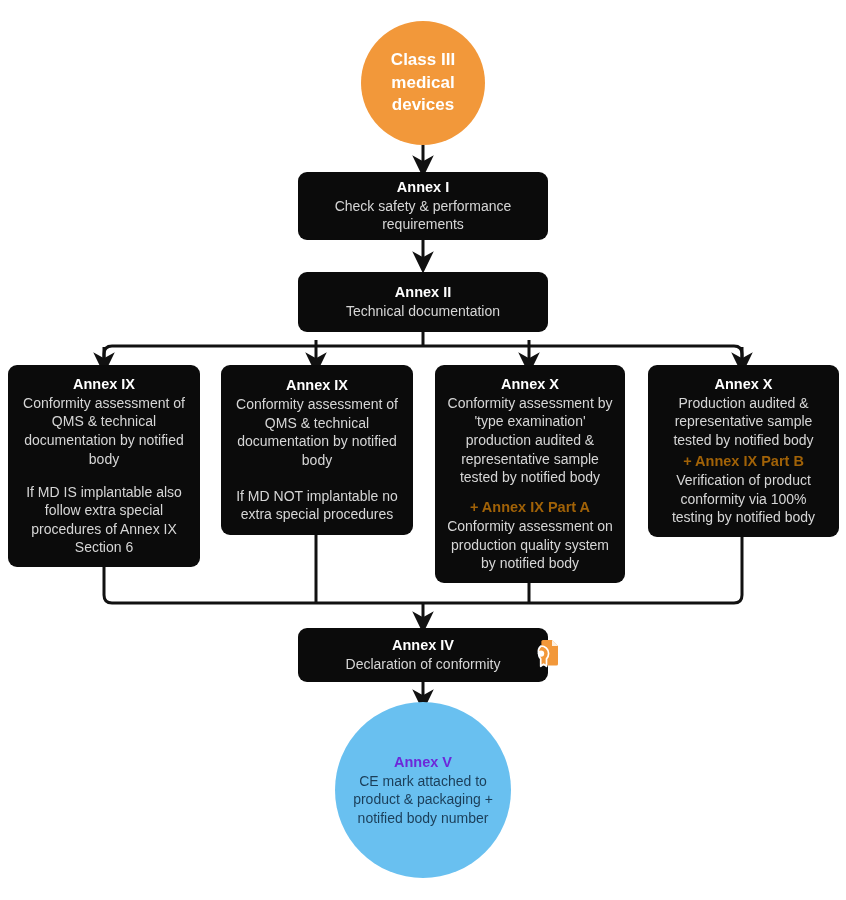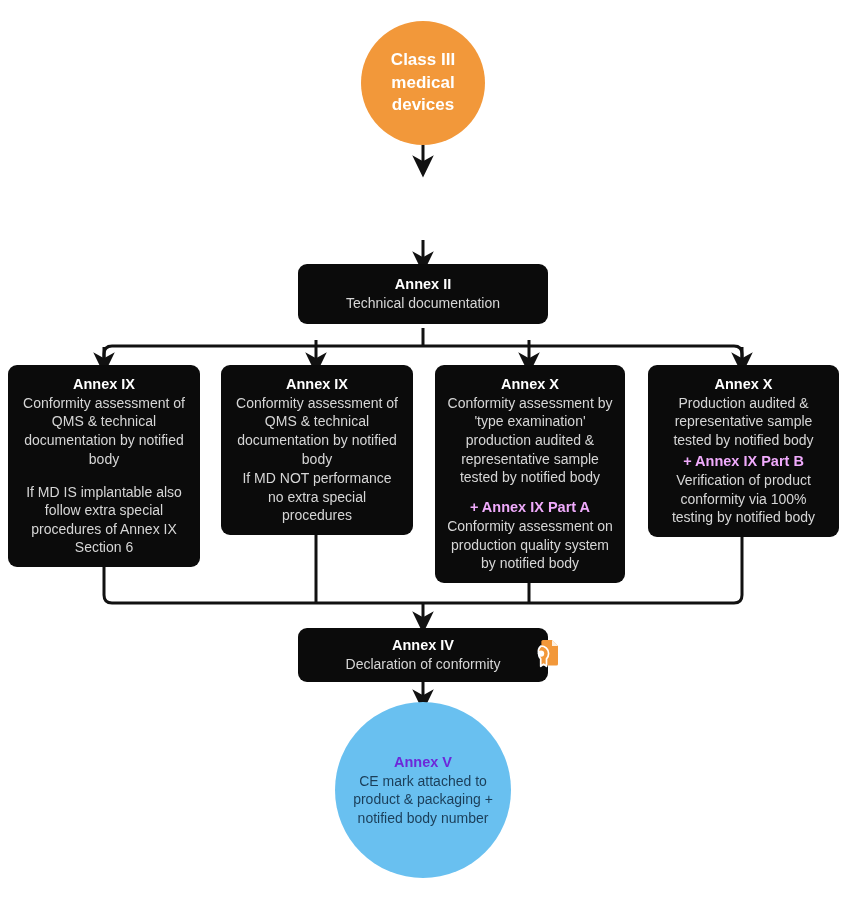--- a/index.html
+++ b/index.html
@@ -72,21 +72,21 @@
   }
   .circle-orange .ttl {
     font-size: 17px;
     line-height: 1.33;
   }
   .circle-blue .ttl { font-size: 14.5px; }
   .circle-blue .bdy { color: #1b3e59; font-size: 14px; }
   .sub-ttl {
     font-weight: bold;
     font-size: 14.5px;
-    color: #f0abfc;
+    color: #a16207;
     margin: 0;
     line-height: 1.30;
   }
   .gap {
     height: 17px;
     width: 1px;
   }
   .gap-sm { height: 15px; width: 1px; }
 
   
@@ -127,38 +127,42 @@
 
     <line x1="423" y1="603" x2="423" y2="622" stroke="#111111" stroke-width="3" marker-end="url(#arrow)"></line>
 
     <line x1="423" y1="682" x2="423" y2="700" stroke="#111111" stroke-width="3" marker-end="url(#arrow)"></line>
   </svg>
 
   <div class="node circle circle-orange" style="left:361px; top:21px; width:124px; height:124px;">
     <div class="ttl">Class III medical devices</div>
   </div>
 
+  <div class="node box" style="left:298px; top:172px; width:250px; height:68px;">
+    <div class="ttl">Annex I</div>
+    <div class="bdy">Check safety &amp; performance requirements</div>
+  </div>
 
-  <div class="node box" style="left:298px; top:264px; width:250px; height:60px;text-align:center;">
+  <div class="node box" style="left:298px; top:272px; width:250px; height:60px;text-align:center;">
     <div class="ttl">Annex II</div>
     <div class="bdy">Technical documentation</div>
   </div>
 
   <div class="node box" style="left:8px; top:365px; width:192px; height:202px;">
     <div class="ttl">Annex IX</div>
     <div class="bdy">Conformity assessment of QMS &amp; technical documentation by notified body</div>
     <div class="gap"></div>
     <div class="bdy">If MD IS implantable also follow extra special procedures of Annex IX Section 6</div>
   </div>
 
   <div class="node box" style="left:221px; top:365px; width:192px; height:170px;">
     <div class="ttl">Annex IX</div>
     <div class="bdy">Conformity assessment of QMS &amp; technical documentation by notified body</div>
     <div class="gap"></div>
-    <div class="bdy">If MD NOT performance no extra special procedures</div>
+    <div class="bdy">If MD NOT implantable no extra special procedures</div>
   </div>
 
   <div class="node box" style="left:435px; top:365px; width:190px; height:218px;">
     <div class="ttl">Annex X</div>
     <div class="bdy">Conformity assessment by 'type examination' production audited &amp; representative sample tested by notified body</div>
     <div class="gap-sm"></div>
     <div class="sub-ttl">+ Annex IX Part A</div>
     <div class="bdy">Conformity assessment on production quality system by notified body</div>
   </div>
 

